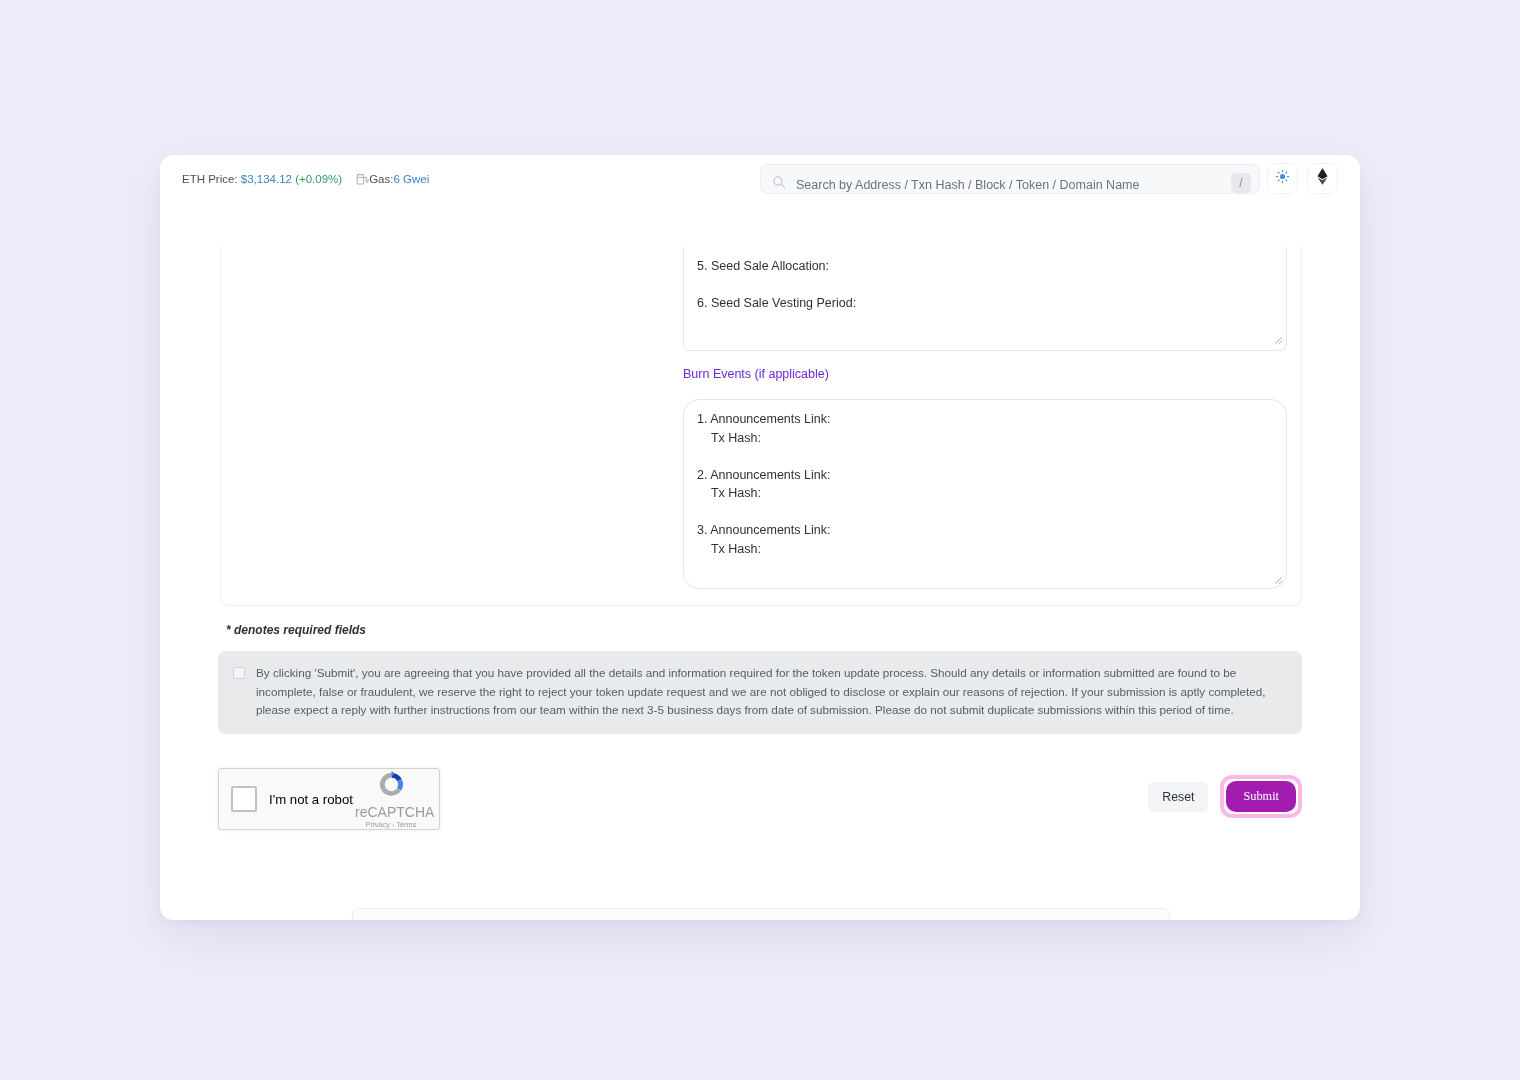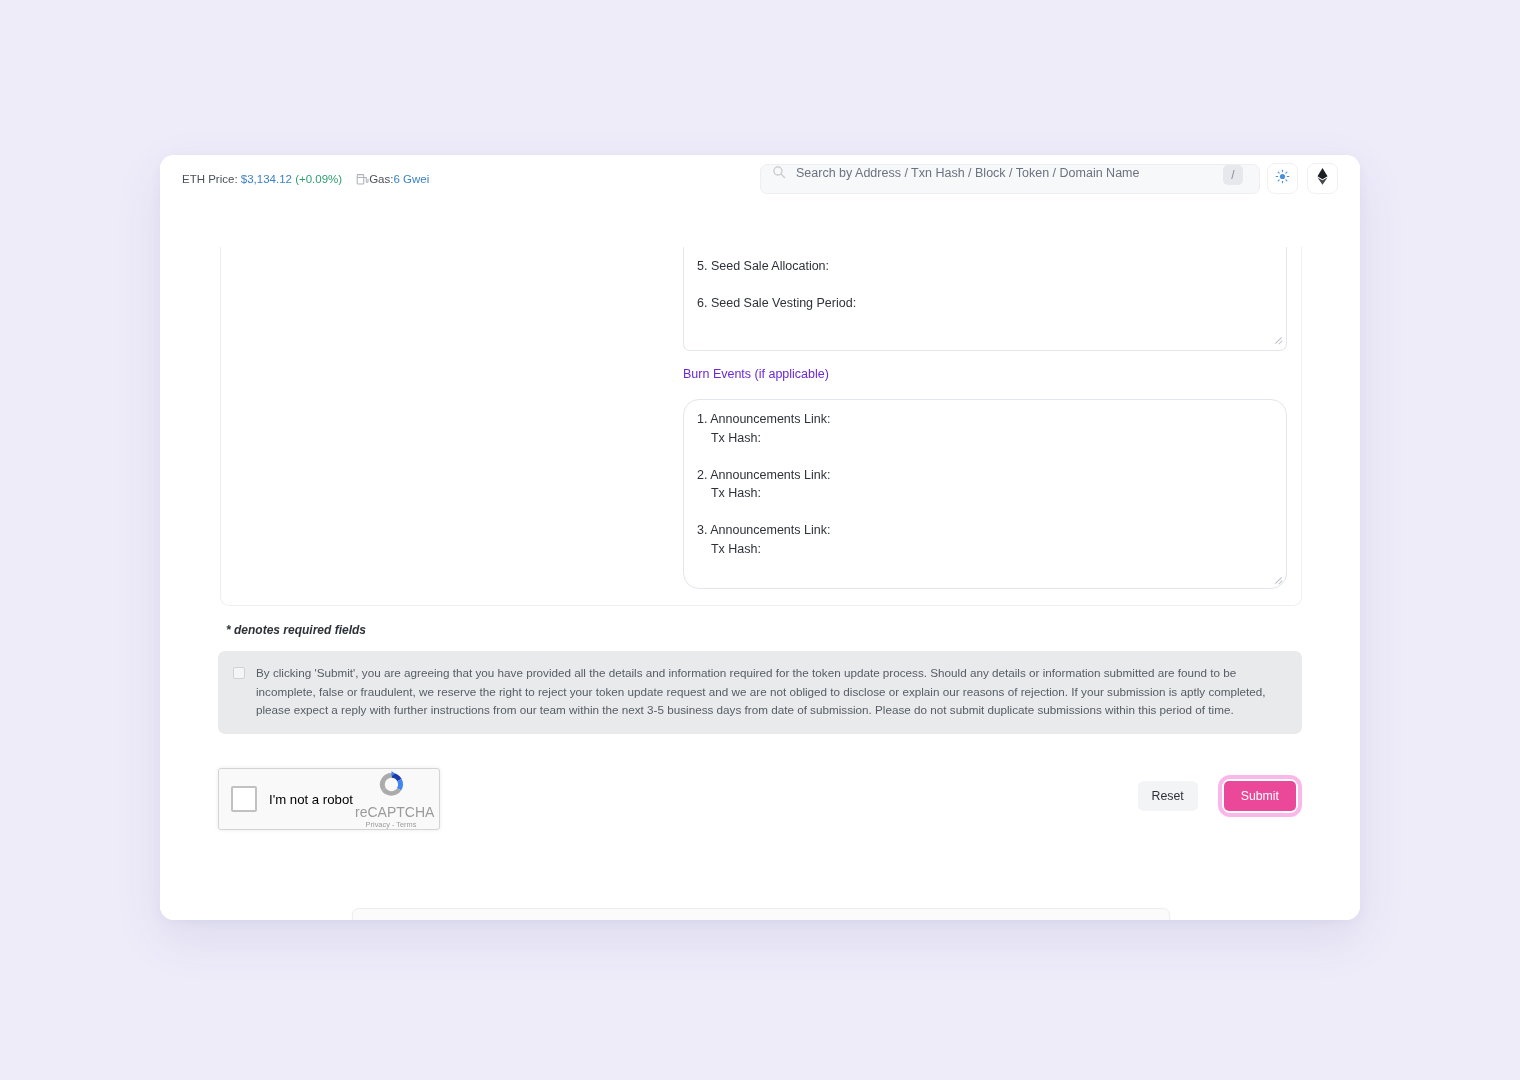--- a/index.html
+++ b/index.html
@@ -60,22 +60,22 @@
     width: 500px;
     height: 30px;
   }
   .searchbox {
     width: 100%;
     height: 30px;
     background: #f7f8fa;
     border: 1px solid #eceef1;
     border-radius: 7px;
     display: flex;
-    align-items: flex-start;
-    padding: 0 16px 0 11px;
+    align-items: flex-end;
+    padding: 0 8px 0 11px;
     gap: 8px;
   }
   .search-icon { flex: 0 0 auto; opacity: .45; display: block; }
   .search-input {
     flex: 1 1 auto;
     border: 0;
     outline: 0;
     background: transparent;
     font-family: "Liberation Sans", sans-serif;
     font-size: 12.5px;
@@ -256,46 +256,46 @@
   .recaptcha-brand-legal {
     font-size: 7.4px;
     color: #9b9b9b;
   }
 
   .btn-group {
     position: absolute;
     right: 0; top: 7px;
     display: flex;
     align-items: center;
-    gap: 20px;
+    gap: 12px;
   }
   .btn-reset {
     background: #f3f4f6;
     border: 0;
     border-radius: 6px;
     padding: 8px 14px;
     font-size: 12.3px;
     color: #2e3238;
     font-family: "Liberation Sans", sans-serif;
     cursor: pointer;
   }
   .submit-wrap {
     border: 4px solid #f9b8e8;
     border-radius: 12px;
     padding: 2px;
     display: inline-flex;
   }
   .btn-submit {
-    background: #ec4899;
+    background: #a21caf;
     border: 0;
-    border-radius: 5px;
+    border-radius: 10px;
     padding: 8px 17px;
     font-size: 12.3px;
     color: #ffffff;
-    font-family: Liberation Sans, sans-serif;
+    font-family: Liberation Serif, serif;
     cursor: pointer;
   }
 
   
   .cookie-banner {
     position: absolute;
     left: 192px;
     top: 705px;
     width: 818px;
     background: #fbfbfc;

